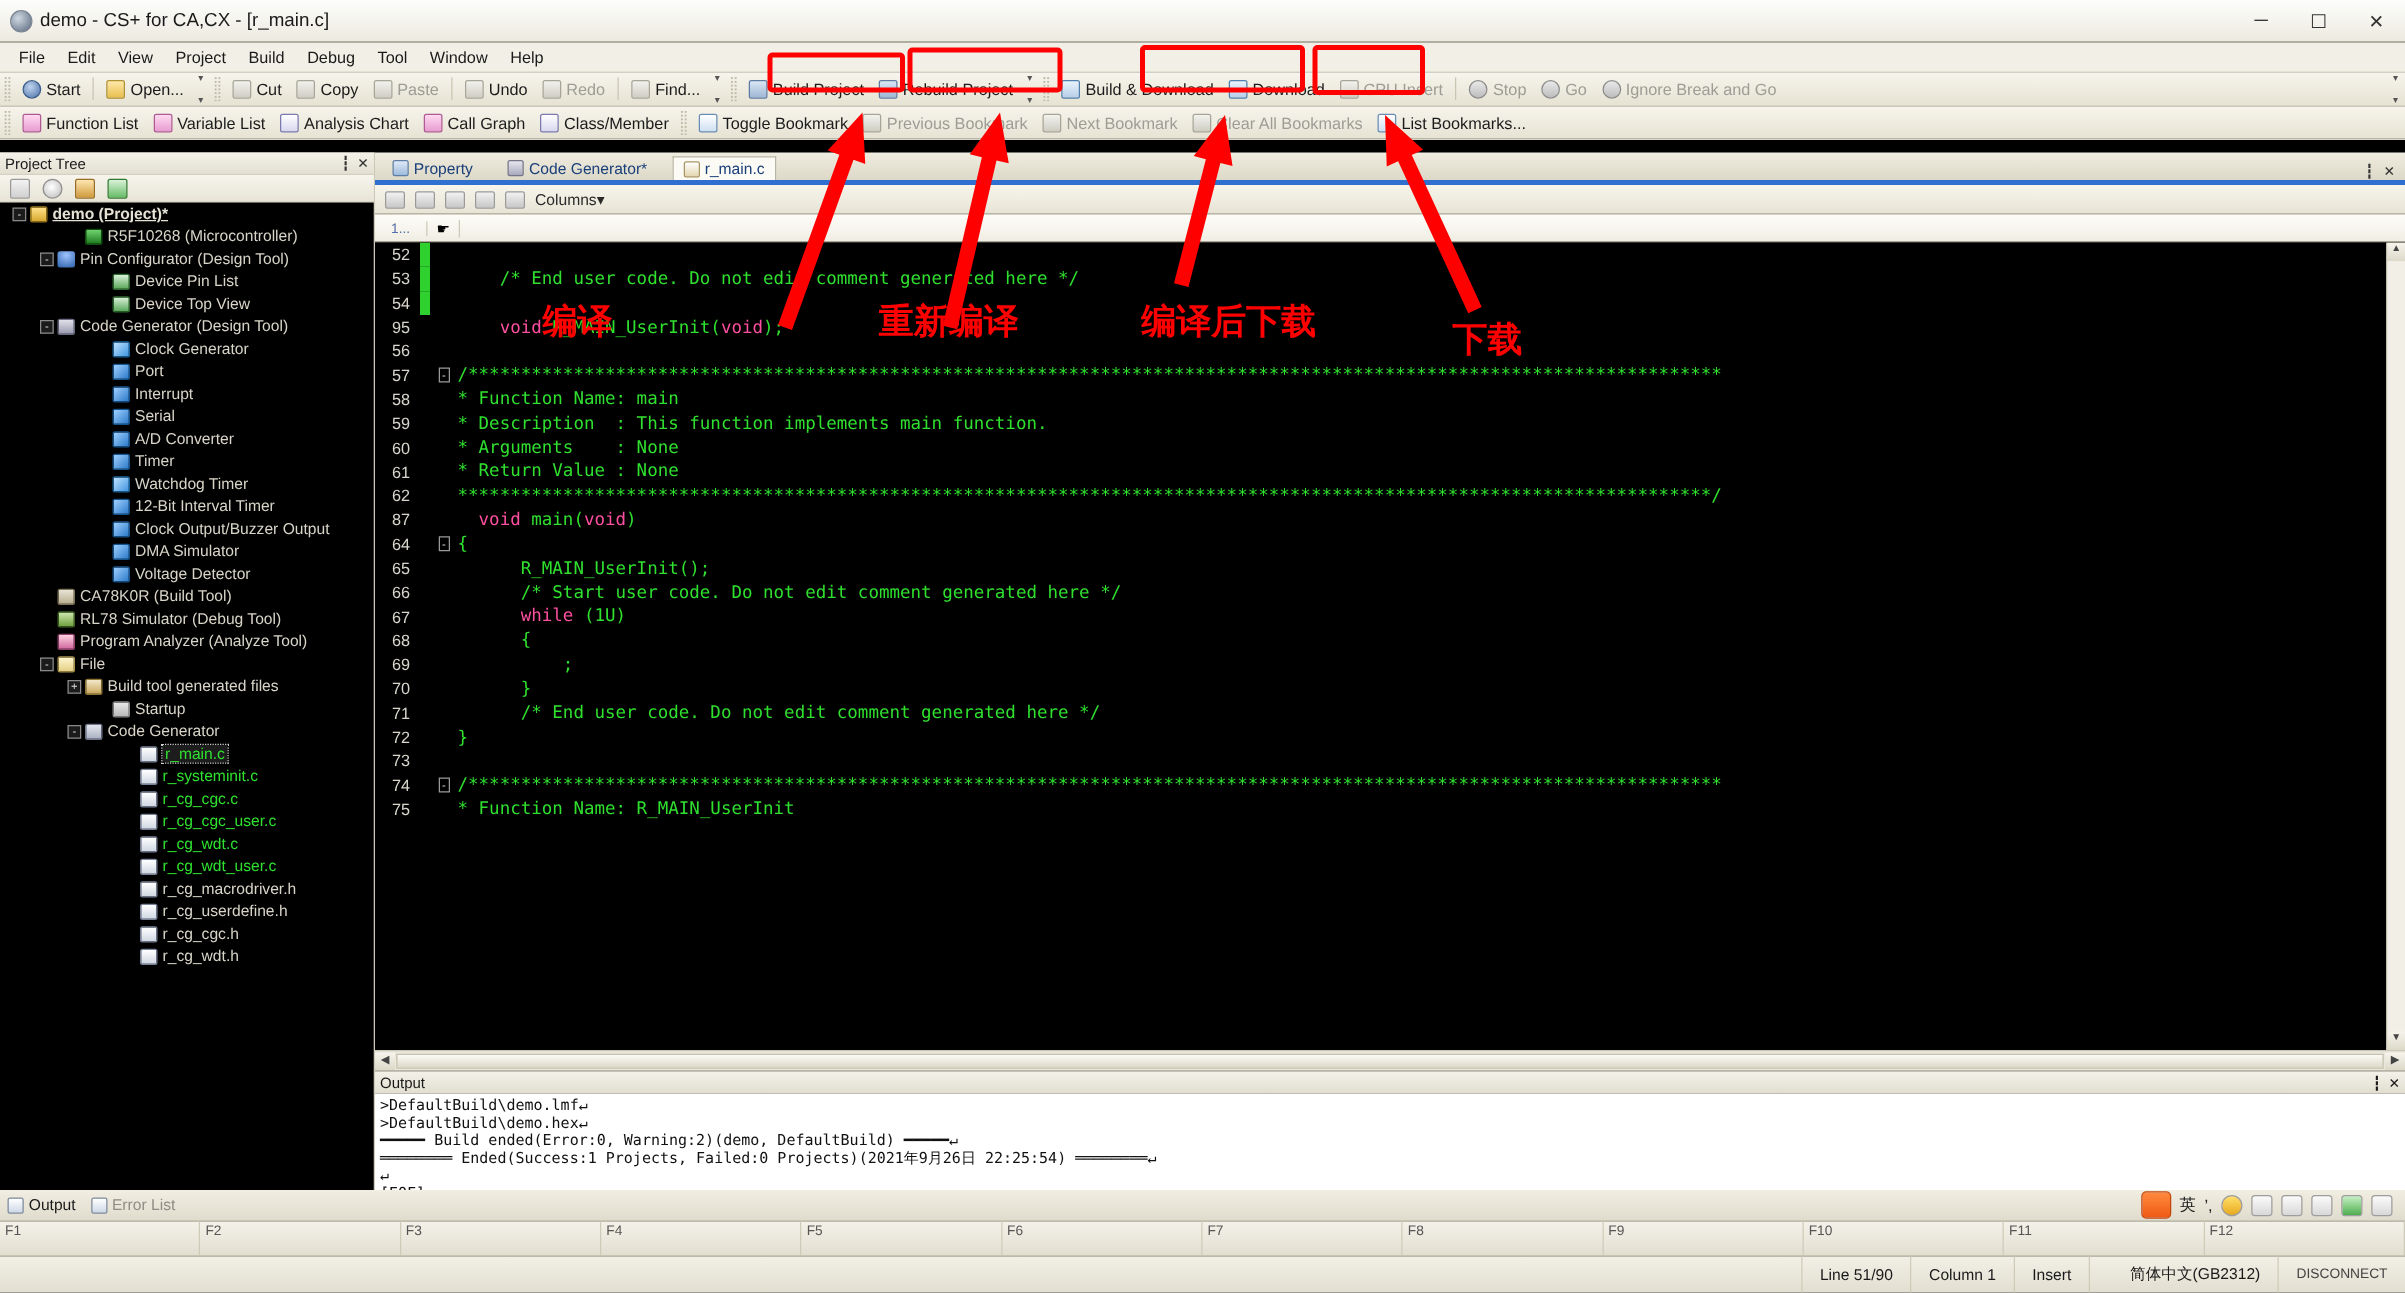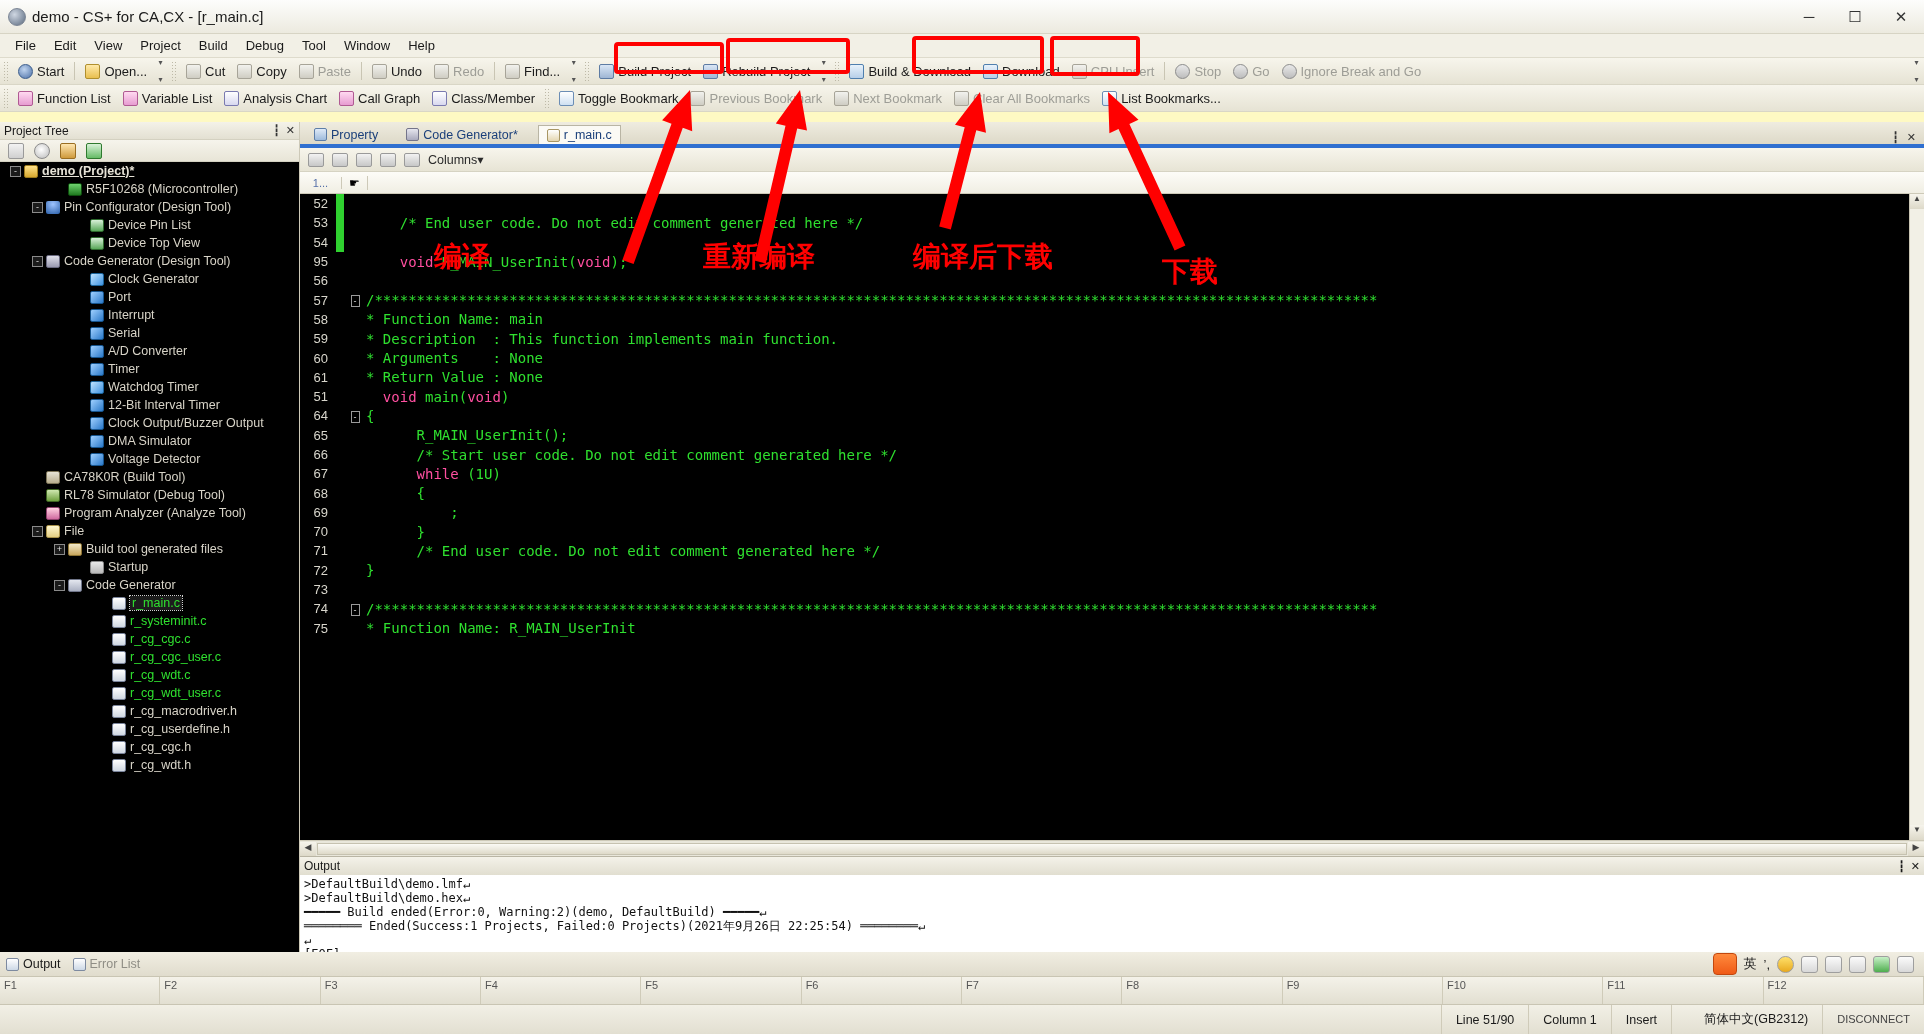--- a/index.html
+++ b/index.html
@@ -4,21 +4,21 @@
 <style>
   * { box-sizing: border-box; }
   html, body {
     margin: 0; padding: 0;
     width: 1924px; height: 1034px;
     overflow: hidden;
     font-family: "Liberation Sans", sans-serif;
     font-size: 12px;
     background: #f0efe6;
   }
-  #app { position: relative; width: 1924px; height: 1034px; background: #fef9c3; }
+  #app { position: relative; width: 1924px; height: 1034px; background: #000000; }
 
   
   .titlebar {
     height: 34px; background: linear-gradient(#fdfdfc,#eceadf);
     display: flex; align-items: center; border-bottom: 1px solid #d7d4c4;
   }
   .titlebar .appicon {
     width: 18px; height: 18px; margin: 0 6px 0 8px; border-radius: 50%;
     background: radial-gradient(circle at 35% 35%, #cfd7e2, #7d8a9c 70%, #56606e);
     border: 1px solid #7b8594;
@@ -623,21 +623,22 @@
             <div class="crow"><span class="ln">52</span><span class="mk chg"></span><span class="fold"></span><span class="txt"></span></div>
             <div class="crow"><span class="ln">53</span><span class="mk chg"></span><span class="fold"></span><span class="txt">    /* End user code. Do not edit comment generated here */</span></div>
             <div class="crow"><span class="ln">54</span><span class="mk chg"></span><span class="fold"></span><span class="txt"></span></div>
             <div class="crow"><span class="ln">95</span><span class="mk"></span><span class="fold"></span><span class="txt">    <span class="kw">void</span> R_MAIN_UserInit(<span class="kw">void</span>);</span></div>
             <div class="crow"><span class="ln">56</span><span class="mk"></span><span class="fold"></span><span class="txt"></span></div>
             <div class="crow"><span class="ln">57</span><span class="mk"></span><span class="fold"><span style="border:1px solid #9a9a9a;padding:0 2px;color:#ddd;font-size:9px">-</span></span><span class="txt">/***********************************************************************************************************************</span></div>
             <div class="crow"><span class="ln">58</span><span class="mk"></span><span class="fold"></span><span class="txt">* Function Name: main</span></div>
             <div class="crow"><span class="ln">59</span><span class="mk"></span><span class="fold"></span><span class="txt">* Description  : This function implements main function.</span></div>
             <div class="crow"><span class="ln">60</span><span class="mk"></span><span class="fold"></span><span class="txt">* Arguments    : None</span></div>
             <div class="crow"><span class="ln">61</span><span class="mk"></span><span class="fold"></span><span class="txt">* Return Value : None</span></div>
-            <div class="crow"><span class="ln">51</span><span class="mk"></span><span class="fold"></span><span class="txt">  <span class="kw">void</span> main(<span class="kw">void</span>)</span></div>
+            <div class="crow"><span class="ln">62</span><span class="mk"></span><span class="fold"></span><span class="txt">***********************************************************************************************************************/</span></div>
+            <div class="crow"><span class="ln">87</span><span class="mk"></span><span class="fold"></span><span class="txt">  <span class="kw">void</span> main(<span class="kw">void</span>)</span></div>
             <div class="crow"><span class="ln">64</span><span class="mk"></span><span class="fold"><span style="border:1px solid #9a9a9a;padding:0 2px;color:#ddd;font-size:9px">-</span></span><span class="txt">{</span></div>
             <div class="crow"><span class="ln">65</span><span class="mk"></span><span class="fold"></span><span class="txt">      R_MAIN_UserInit();</span></div>
             <div class="crow"><span class="ln">66</span><span class="mk"></span><span class="fold"></span><span class="txt">      /* Start user code. Do not edit comment generated here */</span></div>
             <div class="crow"><span class="ln">67</span><span class="mk"></span><span class="fold"></span><span class="txt">      <span class="kw">while</span> (1U)</span></div>
             <div class="crow"><span class="ln">68</span><span class="mk"></span><span class="fold"></span><span class="txt">      {</span></div>
             <div class="crow"><span class="ln">69</span><span class="mk"></span><span class="fold"></span><span class="txt">          ;</span></div>
             <div class="crow"><span class="ln">70</span><span class="mk"></span><span class="fold"></span><span class="txt">      }</span></div>
             <div class="crow"><span class="ln">71</span><span class="mk"></span><span class="fold"></span><span class="txt">      /* End user code. Do not edit comment generated here */</span></div>
             <div class="crow"><span class="ln">72</span><span class="mk"></span><span class="fold"></span><span class="txt">}</span></div>
             <div class="crow"><span class="ln">73</span><span class="mk"></span><span class="fold"></span><span class="txt"></span></div>

